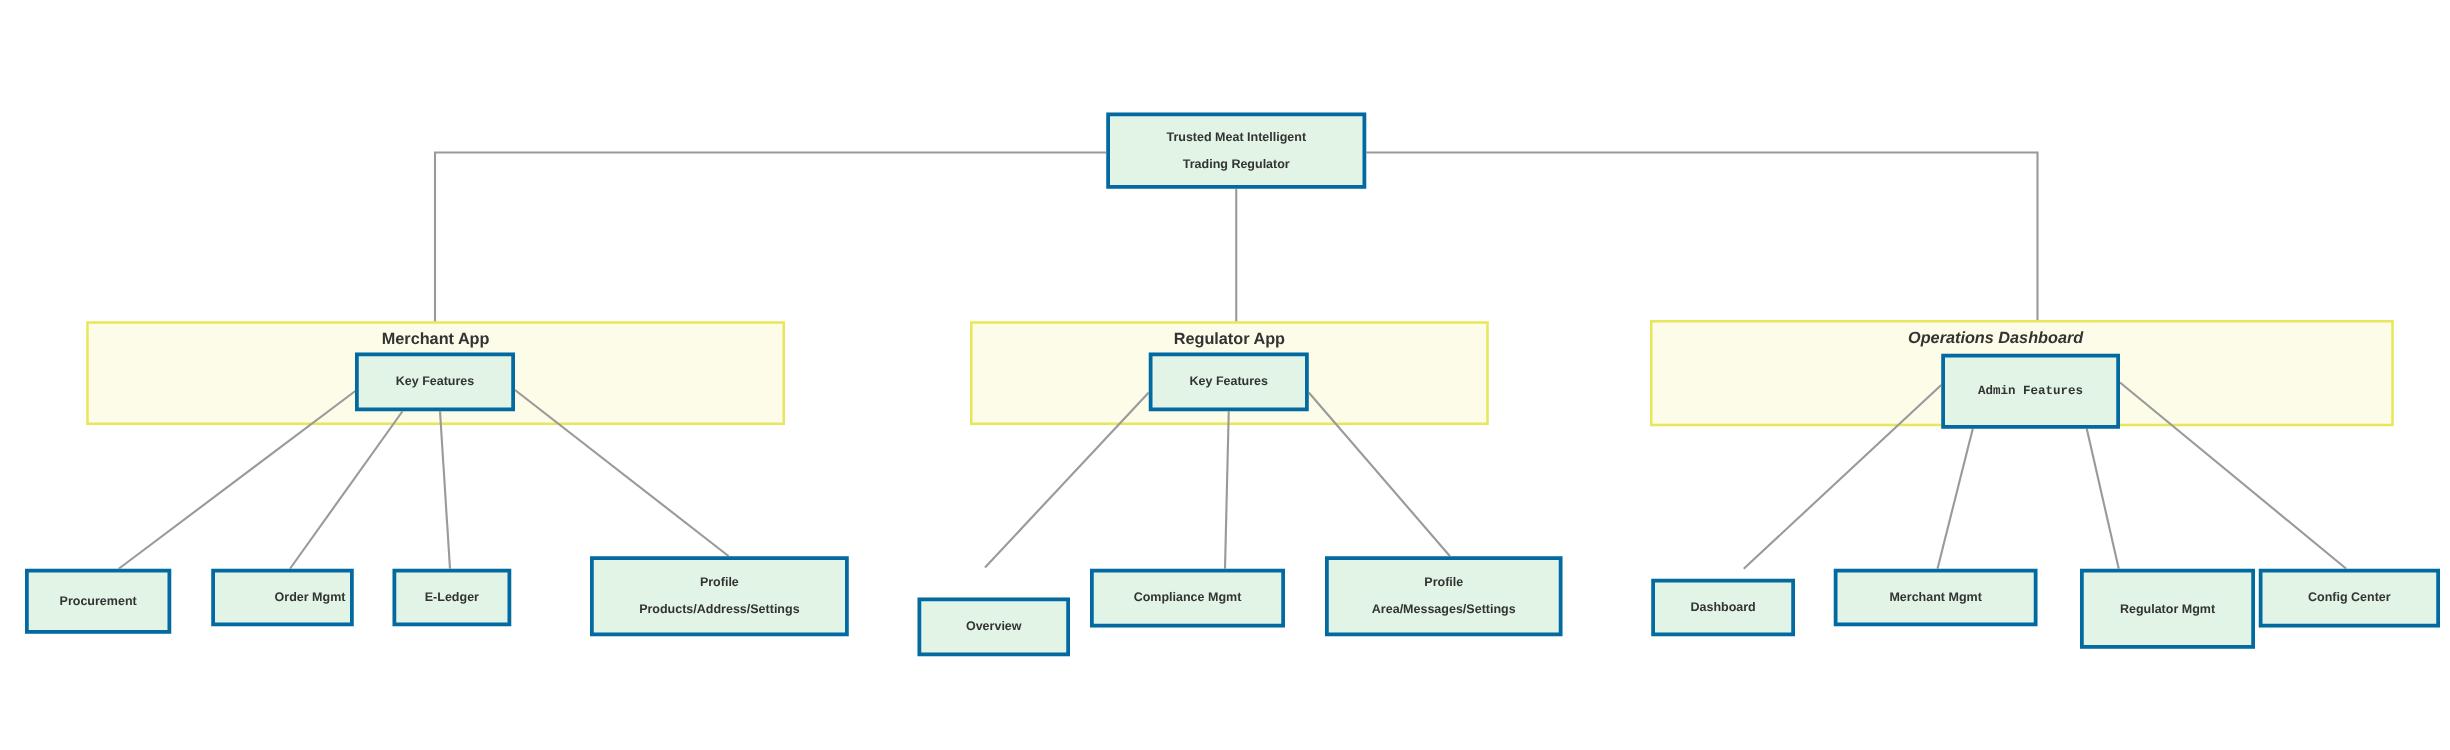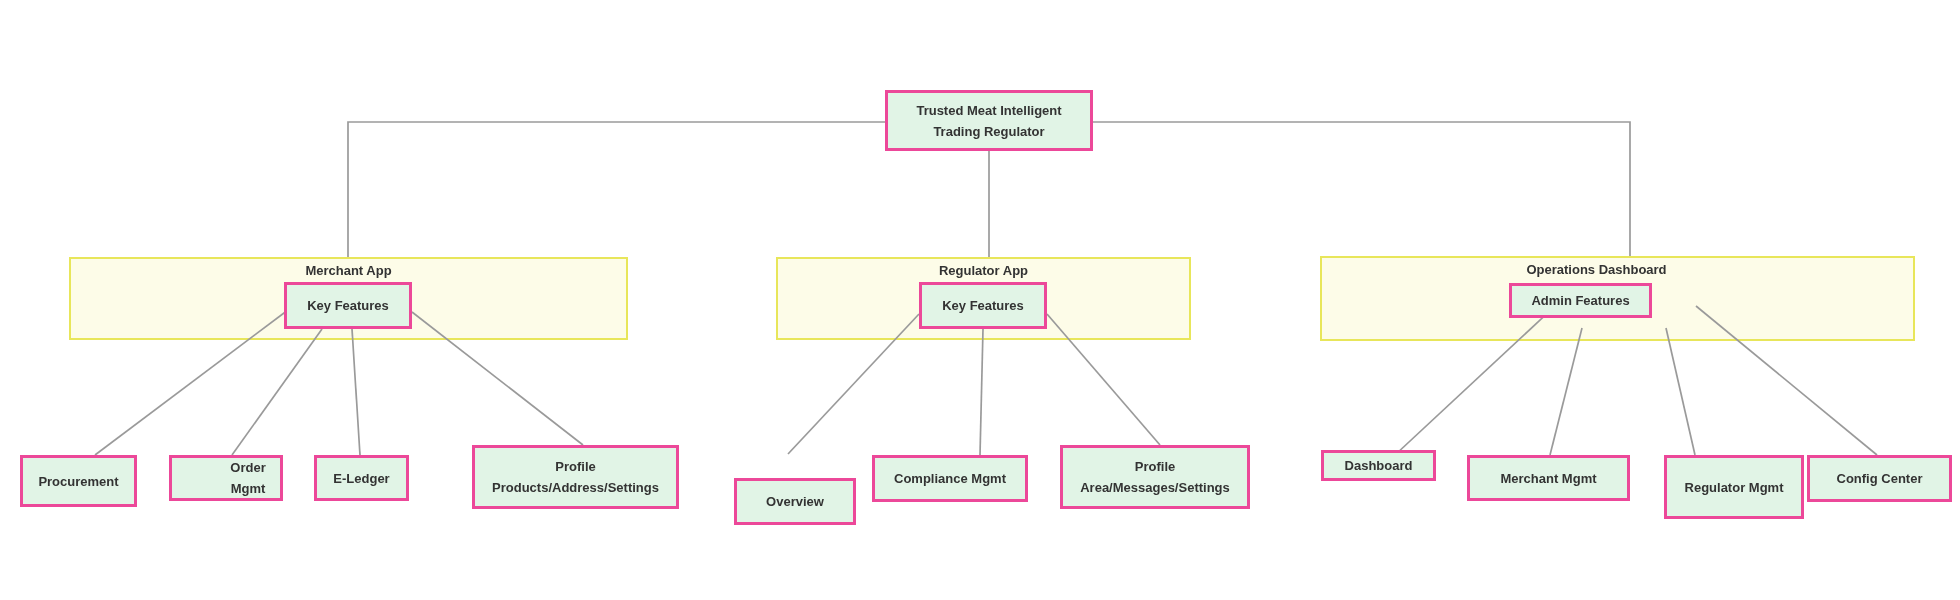--- a/index.html
+++ b/index.html
@@ -35,28 +35,28 @@
     width: 100%;
     text-align: center;
     font-size: 13px;
     font-weight: 700;
     color: #333333;
     z-index: 3;
   }
   .node {
     position: absolute;
     background: #e1f4e6;
-    border: 3px solid #ec4899;
+    border: 3px solid #0369a1;
     box-sizing: border-box;
     display: flex;
     flex-direction: column;
     align-items: center;
     justify-content: center;
     text-align: center;
-    font-size: 13px;
+    font-size: 10px;
     font-weight: 700;
     color: #333333;
     line-height: 21px;
     z-index: 4;
   }
 </style>
 </head>
 <body>
 
 <div class="canvas">
@@ -90,39 +90,39 @@
     </g>
   </svg>
 
   <div class="node" style="left:885px; top:90px; width:208px; height:61px;">
     <span>Trusted Meat Intelligent</span>
     <span>Trading Regulator</span>
   </div>
 
   <div class="container-title" style="left:69px; top:263px; width:559px;text-align:center;">Merchant App</div>
   <div class="container-title" style="left:776px; top:263px; width:415px;">Regulator App</div>
-  <div class="container-title" style="left:1320px; top:262px; width:553px;">Operations Dashboard</div>
+  <div class="container-title" style="left:1320px; top:262px; width:553px;font-style:italic;">Operations Dashboard</div>
 
   <div class="node" style="left:284px; top:282px; width:128px; height:47px;">Key Features</div>
   <div class="node" style="left:919px; top:282px; width:128px; height:47px;">Key Features</div>
-  <div class="node" style="left:1509px; top:283px; width:143px; height:35px;">Admin Features</div>
+  <div class="node" style="left:1553px; top:283px; width:143px; height:60px;font-family:Liberation Mono, monospace;">Admin Features</div>
 
   <div class="node" style="left:20px; top:455px; width:117px; height:52px;">Procurement</div>
   <div class="node" style="left:169px; top:455px; width:114px; height:46px;padding-left:44px;">Order Mgmt</div>
   <div class="node" style="left:314px; top:455px; width:95px; height:46px;">E-Ledger</div>
   <div class="node" style="left:472px; top:445px; width:207px; height:64px;">
     <span>Profile</span>
     <span>Products/Address/Settings</span>
   </div>
 
   <div class="node" style="left:734px; top:454px; width:122px; height:47px;margin-top:24px;">Overview</div>
   <div class="node" style="left:872px; top:455px; width:156px; height:47px;">Compliance Mgmt</div>
   <div class="node" style="left:1060px; top:445px; width:190px; height:64px;">
     <span>Profile</span>
     <span>Area/Messages/Settings</span>
   </div>
 
-  <div class="node" style="left:1321px; top:450px; width:115px; height:31px;">Dashboard</div>
+  <div class="node" style="left:1321px; top:463px; width:115px; height:46px;">Dashboard</div>
   <div class="node" style="left:1467px; top:455px; width:163px; height:46px;">Merchant Mgmt</div>
   <div class="node" style="left:1636px; top:455px; width:140px; height:64px;margin-left:28px;">Regulator Mgmt</div>
   <div class="node" style="left:1807px; top:455px; width:145px; height:47px;">Config Center</div>
 
 </div>
 
 </body></html>

